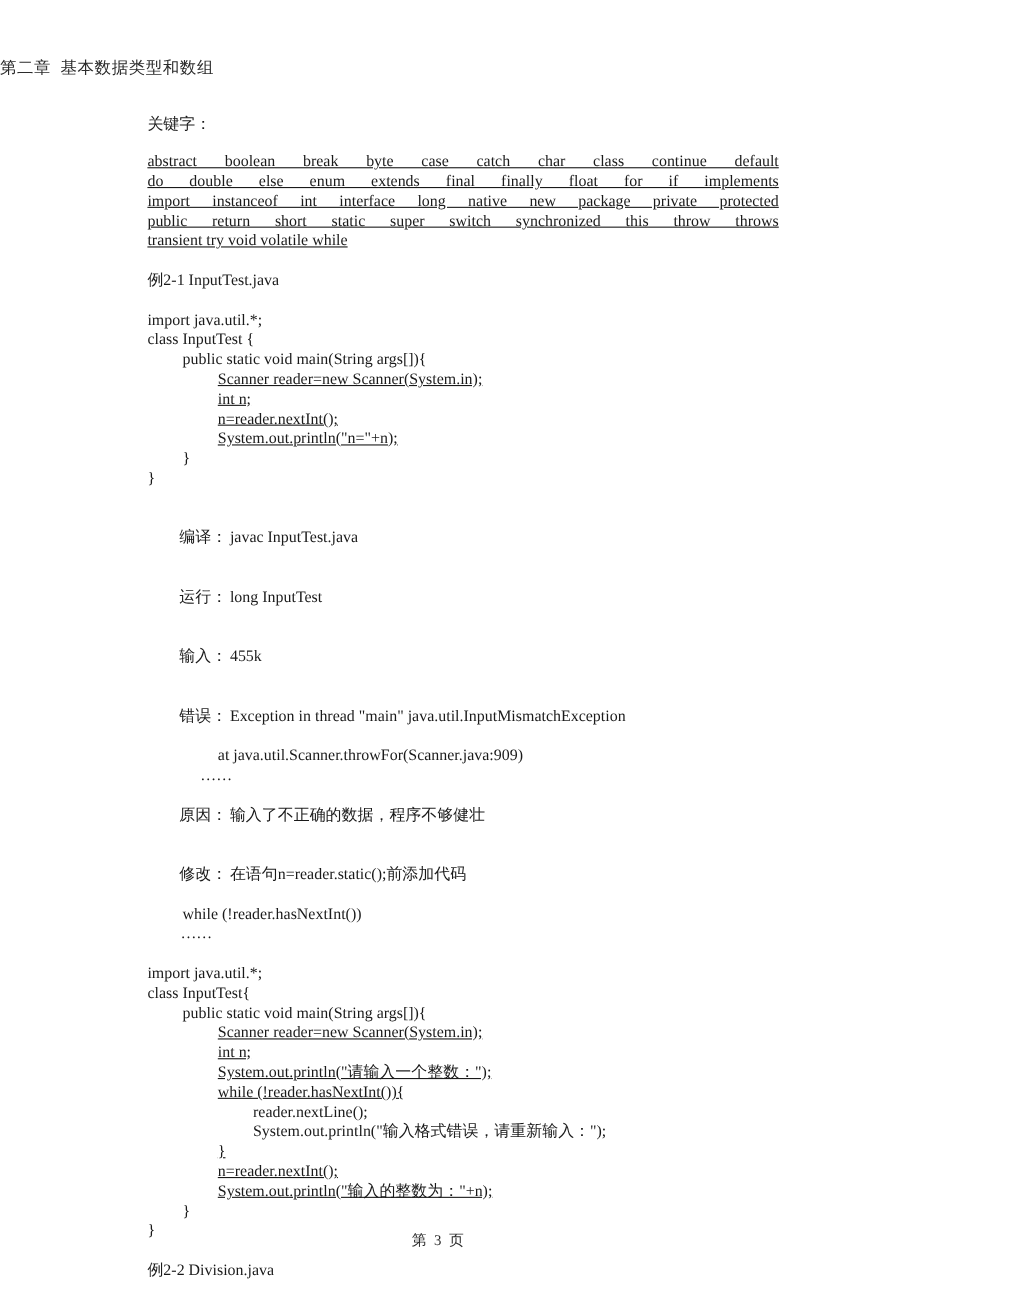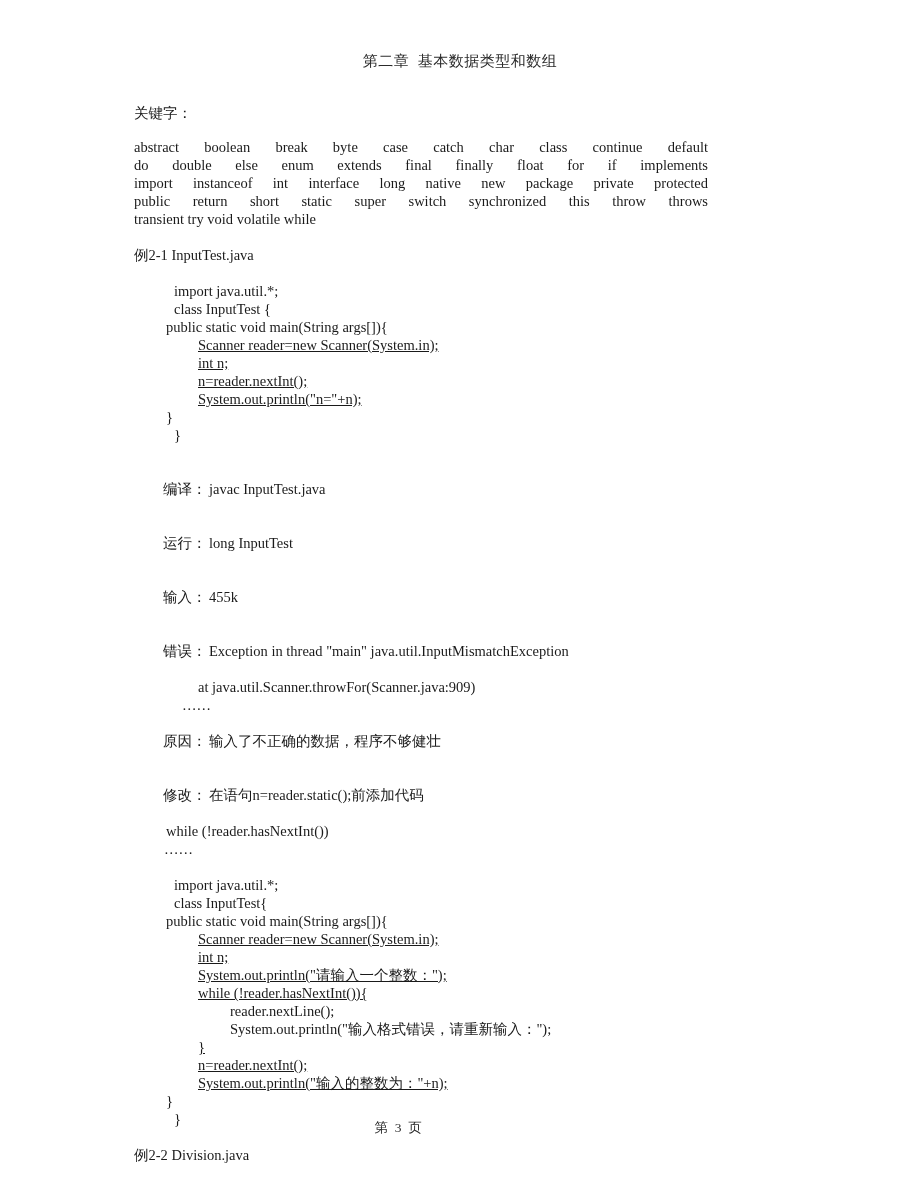--- a/index.html
+++ b/index.html
@@ -21,21 +21,20 @@
     overflow: hidden;
     margin: 0 auto;
   }
 
   
   .running-header {
     position: absolute;
     top: 52px;
     left: 0;
     width: 920px;
-    text-align: center;
     font-size: 15px;
     letter-spacing: 0.5px;
     color: #2b2b2b;
     white-space: pre;
   }
 
   
   .content {
     position: absolute;
     left: 134px;
@@ -66,27 +65,28 @@
     line-height: 18px;
     text-align: justify;
     text-align-last: left;
     color: #1a1a1a;
   }
   .keywords .kwline {
     display: block;
     text-align: justify;
     text-align-last: justify;
     white-space: normal;
+    text-decoration: underline;
   }
   .keywords .kwline.last {
     text-align-last: left;
   }
 
   
-  .i0 { padding-left: 0; margin-left: 40px; }
+  .i0 { padding-left: 0; }
   .i1 { padding-left: 32px; }
   .i2 { padding-left: 64px; text-decoration: underline; }
   .i3 { padding-left: 96px; }
   .i-err { padding-left: 64px; }
   .i-dots { padding-left: 48px; }
   .i-sub { padding-left: 32px; }
   .i-subdots { padding-left: 30px; }
 
   
   .labelrow {

